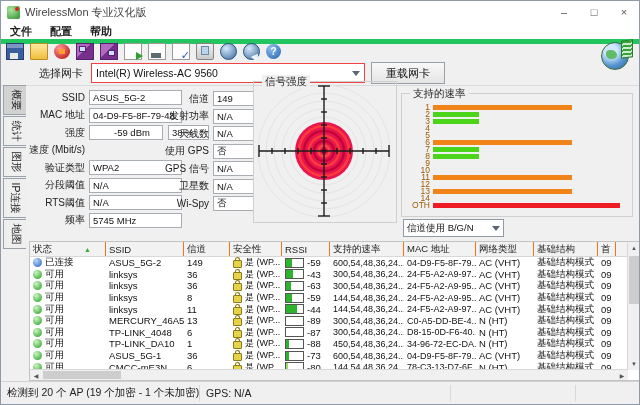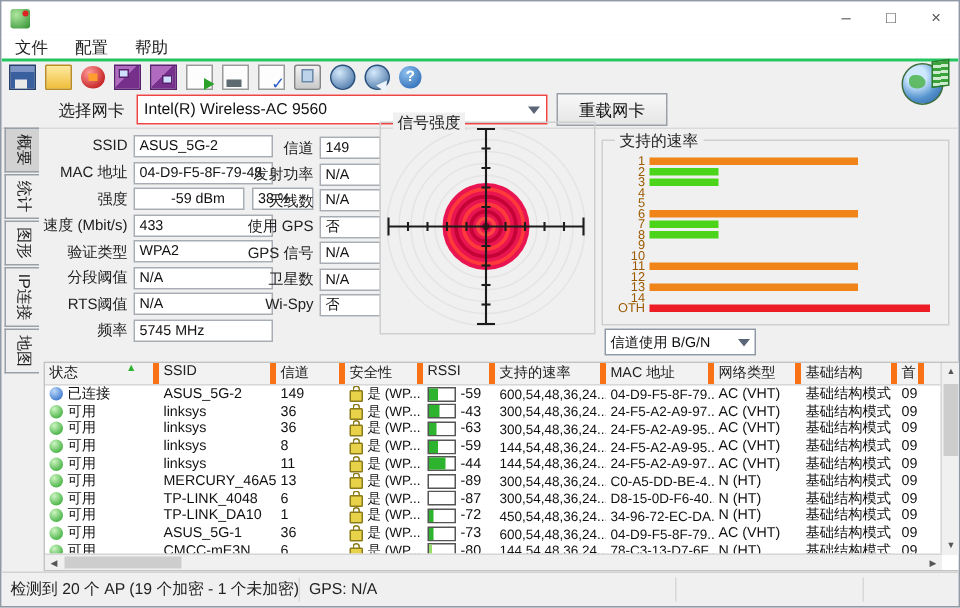--- a/index.html
+++ b/index.html
@@ -8,21 +8,21 @@
 
   
   .titlebar{position:absolute;left:0;top:0;width:100%;height:22px;background:#fff;display:flex;align-items:center;}
   .appicon{width:13px;height:13px;margin:0 5px 0 6px;border-radius:2px;
     background:radial-gradient(circle at 30% 30%,#aee6a0,#2f8f2f);position:relative;}
   .appicon::after{content:"";position:absolute;right:1px;top:1px;width:4px;height:4px;border-radius:50%;background:#d22;}
   .title-text{font-size:11px;color:#444;}
   .wctl{margin-left:auto;display:flex;height:100%;}
   .wbtn{width:30px;height:100%;display:flex;align-items:center;justify-content:center;font-size:11px;color:#555;}
   
-  .menubar{position:absolute;left:0;top:22px;width:100%;height:16px;background:#fff;display:flex;align-items:center;border-bottom:2px solid #22c55e;}
+  .menubar{position:absolute;left:0;top:22px;width:100%;height:16px;background:#fff;display:flex;align-items:center;border-bottom:5px solid #22c55e;font-weight:bold;}
   .menu-item{padding:0 9px;font-size:11px;color:#222;}
   
   .toolbar{position:absolute;left:2px;top:40px;height:20px;display:flex;align-items:center;}
   .tbi{width:16px;height:15px;margin:0 3px;position:relative;display:inline-block;}
   .save-icon{background:linear-gradient(#7c95c4 0 4px,#3a5f9f 4px);border:1px solid #26406e;}
   .save-icon::after{content:"";position:absolute;left:3px;bottom:0;width:8px;height:6px;background:#e9e9e9;}
   .open-icon{background:linear-gradient(#ffe9a0,#eebe3c);border:1px solid #bb8d20;border-radius:1px;}
   .record-icon{border-radius:50%;background:radial-gradient(circle at 35% 30%,#ff9a9a,#b40000);}
   .record-icon::after{content:"";position:absolute;left:5px;top:5px;width:6px;height:5px;background:#ff9d2e;}
   .graph-icon,.graph2-icon{background:linear-gradient(135deg,#b06ac0 0 45%,#76308c 45%);border:1px solid #5a2070;}
@@ -70,21 +70,21 @@
   .chan-row{display:flex;align-items:center;height:7px;}
   .chan-label{width:22px;text-align:right;font-size:8.5px;color:#9c5a00;margin-right:3px;line-height:7px;}
   .chan-track{flex:1;height:5px;position:relative;}
   .chan-bar{height:5px;}
   .chan-select{position:absolute;left:4px;top:128px;width:96px;height:16px;background:#fff;border:1px solid #8f9aa6;font-size:9.5px;display:flex;align-items:center;padding-left:3px;color:#111;}
   .chan-select .arr{margin-left:auto;margin-right:3px;width:0;height:0;border-left:4px solid transparent;border-right:4px solid transparent;border-top:5px solid #5a6675;}
   
   .aptable{position:absolute;left:28px;top:240px;width:610px;height:138px;background:#fff;border:1px solid #c3c3c3;}
   .thead,.trow{display:grid;grid-template-columns:76px 78px 46px 52px 48px 74px 72px 58px 64px 18px;align-items:center;}
   .thead{height:14px;background:#f2f2f2;border-bottom:1px solid #d8d8d8;}
-  .th{font-size:9.5px;color:#222;padding-left:3px;border-right:4px solid #f97316;height:14px;display:flex;align-items:flex-start;overflow:hidden;white-space:nowrap;gap:28px;}
+  .th{font-size:9.5px;color:#222;padding-left:3px;border-right:1px solid #f97316;height:14px;display:flex;align-items:center;overflow:hidden;white-space:nowrap;gap:28px;}
   .trow{height:11.6px;}
   .c{font-size:9.5px;color:#111;padding-left:3px;overflow:hidden;white-space:nowrap;display:flex;align-items:center;}
   .sphere{width:9px;height:9px;border-radius:50%;margin-right:3px;flex:none;}
   .sphere.green{background:radial-gradient(circle at 35% 30%,#cdf5c2,#1f9e1f);}
   .sphere.blue{background:radial-gradient(circle at 35% 30%,#bcd8f8,#1b5fc4);}
   .lock{width:7px;height:6px;background:#e8d24a;border:1px solid #8a7a1a;border-radius:1px;position:relative;margin:3px 3px 0 0;flex:none;}
   .lock::before{content:"";position:absolute;top:-4px;left:1px;width:3px;height:3px;border:1px solid #8a7a1a;border-bottom:none;border-radius:3px 3px 0 0;}
   .rbar{width:17px;height:8px;background:#fff;border:1px solid #555;margin-right:3px;flex:none;position:relative;}
   .rfill{position:absolute;left:0;top:0;bottom:0;background:#2db32d;}
   .sort-asc{color:#2db32d;font-size:7px;margin-left:4px;}
@@ -103,20 +103,21 @@
   .sseg.s3{width:112px;}
   .sseg.s4{flex:1;border-right:none;}
 </style>
 </head>
 <body>
 
 <div id="win">
 
   <div class="titlebar">
     <span class="appicon"></span>
+    <span class="title-text">WirelessMon 专业汉化版</span>
     <span class="wctl">
       <span class="wbtn">–</span>
       <span class="wbtn">□</span>
       <span class="wbtn">×</span>
     </span>
   </div>
 
   <div class="menubar">
       <span class="menu-item">文件</span>
       <span class="menu-item">配置</span>
@@ -175,21 +176,20 @@
         <span class="flabel">MAC 地址</span>
         <span class="fbox main">04-D9-F5-8F-79-48</span>
       </div>
       <div class="frow">
         <span class="flabel">强度</span>
         <span class="fbox half">-59 dBm</span>
         <span class="fbox small">38 %</span>
       </div>
       <div class="frow">
         <span class="flabel">速度 (Mbit/s)</span>
-        <span class="fbox main">433</span>
       </div>
       <div class="frow">
         <span class="flabel">验证类型</span>
         <span class="fbox main">WPA2</span>
       </div>
       <div class="frow">
         <span class="flabel">分段阈值</span>
         <span class="fbox main">N/A</span>
       </div>
       <div class="frow">
@@ -575,21 +575,21 @@
     <div class="c f-ssid">TP-LINK_DA10</div>
     <div class="c f-channel">1</div>
     <div class="c">
             <span class="lock"></span>
             <span class="f-security" style="font-size:9px;">是 (WP...</span>
           </div>
     <div class="c">
             <span class="rbar">
               <span class="rfill" style="width: 20%;"></span>
             </span>
-            <span class="f-rssi">-72</span>
+            <span class="f-rssi">-88</span>
           </div>
     <div class="c f-rates" style="font-size:9px;">450,54,48,36,24...</div>
     <div class="c f-mac" style="font-size:9px;">34-96-72-EC-DA...</div>
     <div class="c f-type">N (HT)</div>
     <div class="c f-infra">基础结构模式</div>
     <div class="c f-first">09</div>
   </div>
 
   <div class="trow">
     <div class="c">

